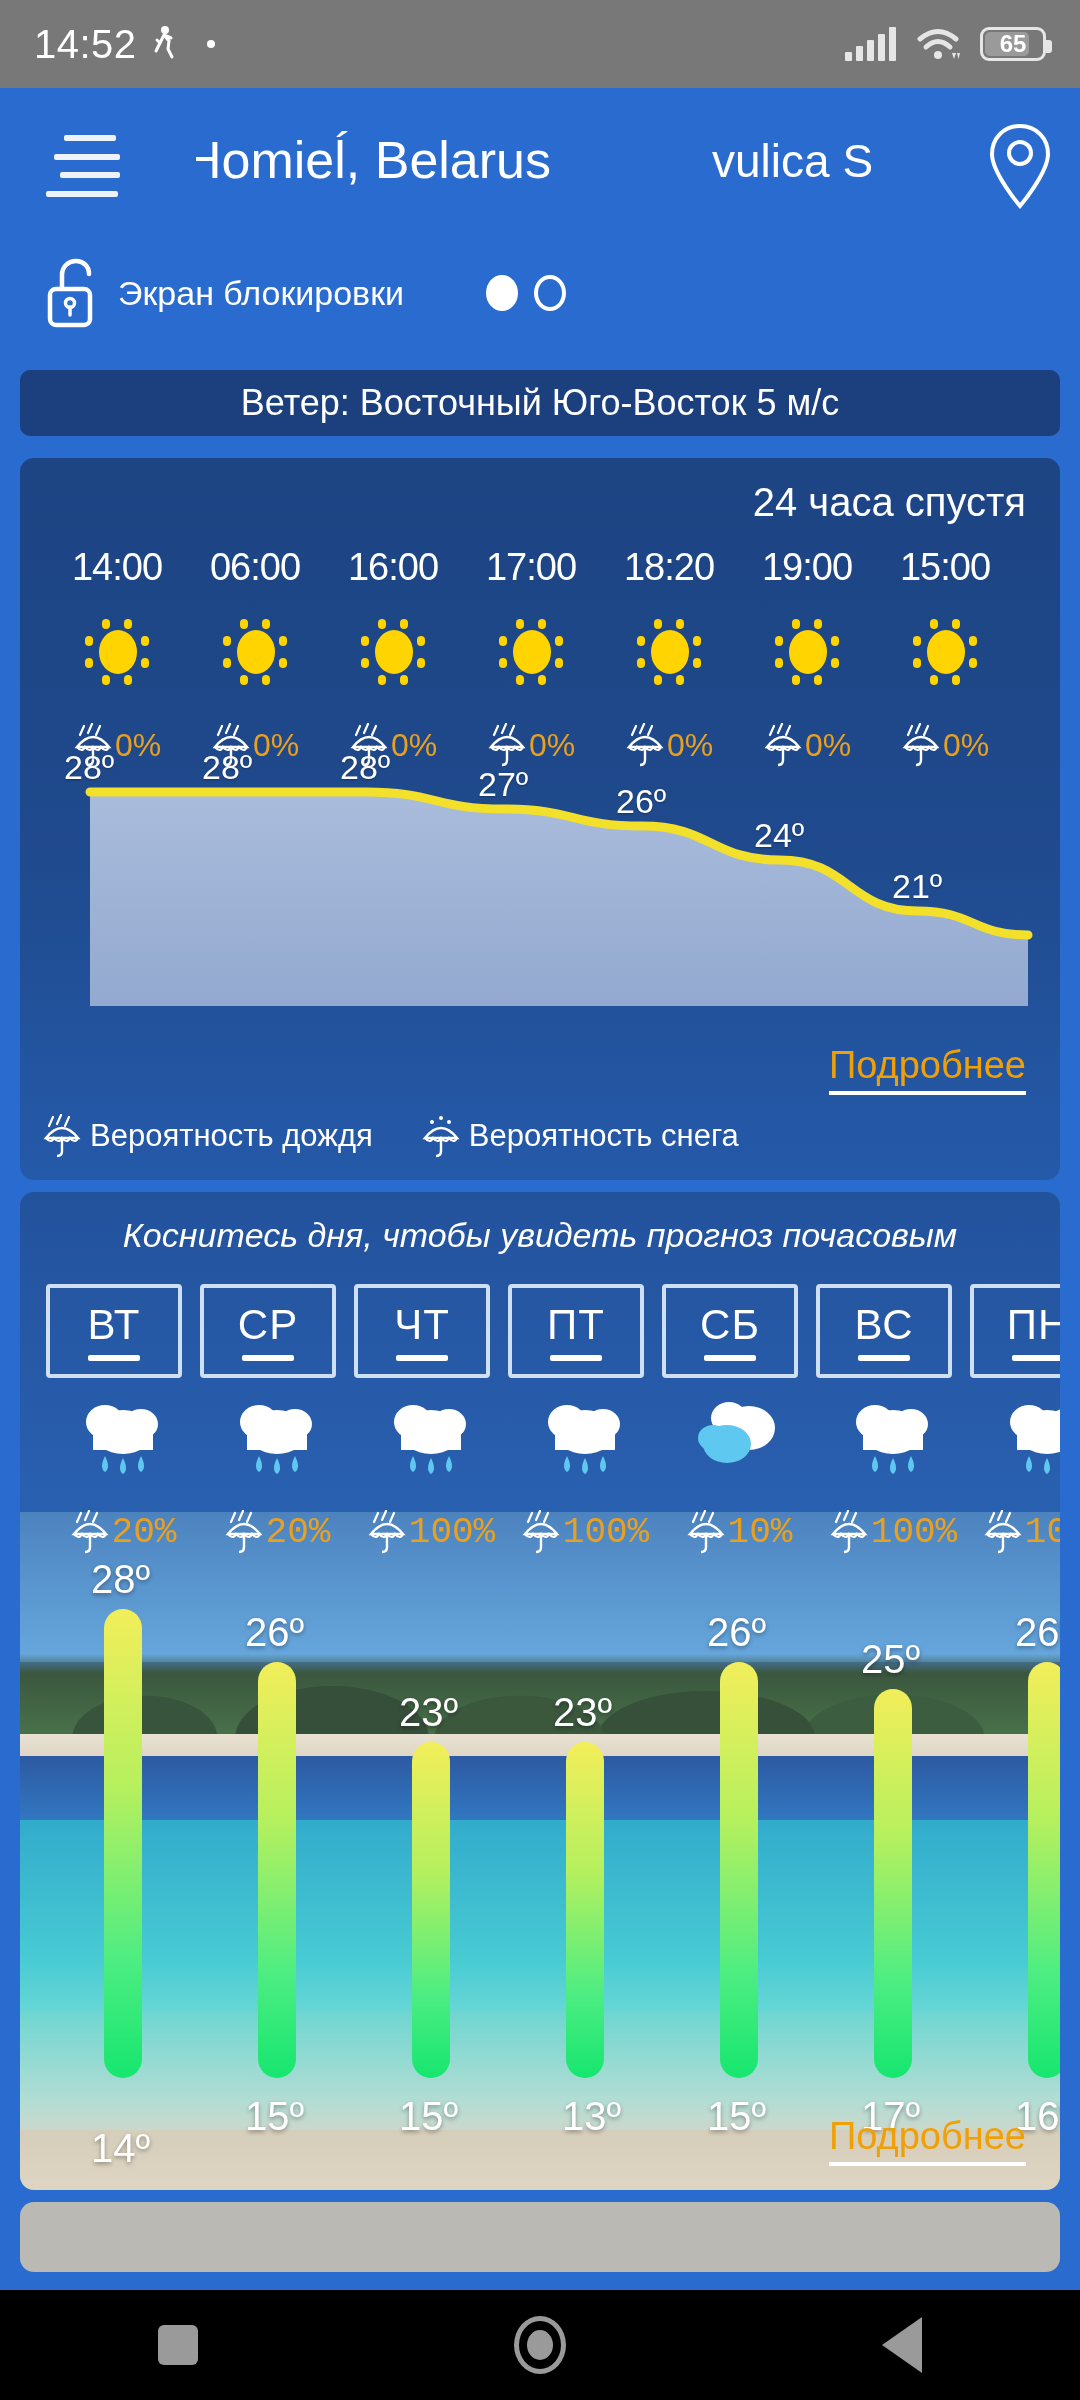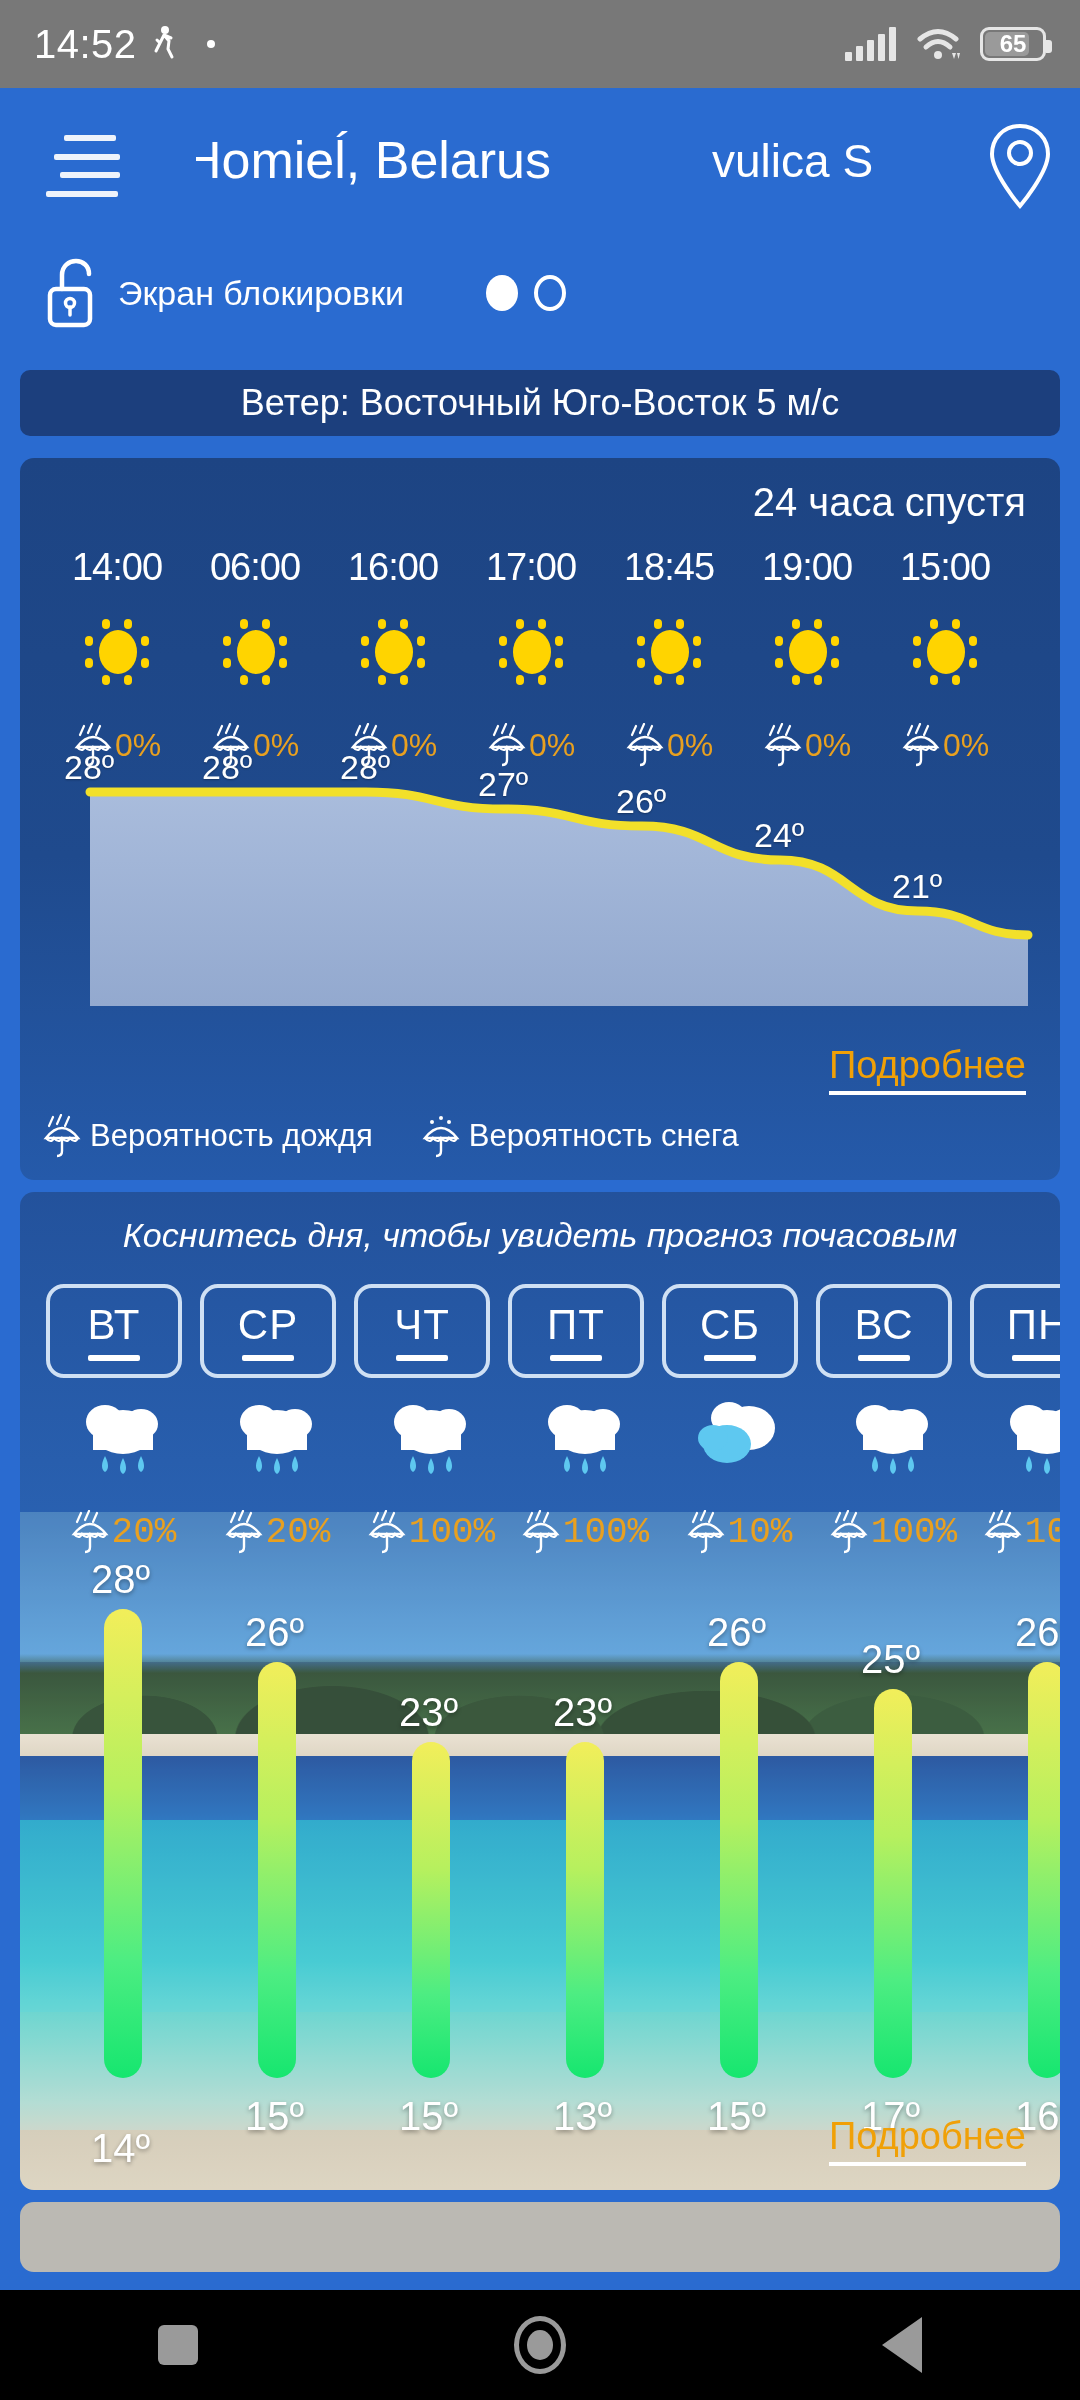--- a/index.html
+++ b/index.html
@@ -140,21 +140,21 @@
   .beach .mid { position:absolute; top: 308px; left:0; width:1040px; height: 200px; background: linear-gradient(180deg,#119ec4,#2ac3cc 70%, #55d2cf 100%); }
   .beach .shallow { position:absolute; top: 500px; left:0; width:1040px; height: 130px; background: linear-gradient(180deg,#57d0c9,#a8d8cd 70%, #cfcfc0 100%); }
   .beach .sand { position:absolute; top: 618px; left:0; width:1040px; height: 90px; background: linear-gradient(180deg,#cfc6b0,#ddd3bd); }
   .beach::after { content:''; position:absolute; inset:0; background: rgba(255,255,255,.14); }
 
   .tap-hint { position:absolute; top: 24px; left:0; width:1040px; text-align:center;
     color:#fff; font-size: 34px; font-style: italic; }
 
   .day-btns { position:absolute; top: 92px; left: 26px; display:flex; gap: 18px; }
   .day-btn {
-    width: 136px; height: 94px; border: 4px solid #cfe0f4; border-radius: 18px;
+    width: 136px; height: 94px; border: 4px solid #cfe0f4; border-radius: 4px;
     display:flex; flex-direction:column; align-items:center; justify-content:center; gap: 6px;
   }
   .day-btn b { color:#fff; font-size: 42px; font-weight: normal; letter-spacing:1px; }
   .day-btn u { display:block; width: 52px; height: 6px; background:#fff; border-radius:2px; }
 
   .day-icons { position:absolute; top: 196px; left: 26px; display:flex; }
   .day-col { width: 154px; display:flex; flex-direction:column; align-items:center; }
   .cloud-rain { width: 108px; height: 108px; position:relative; }
   .dayprecip { margin-top: 14px; display:flex; align-items:center; gap: 2px; font-family: Liberation Mono, monospace; }
   .dayprecip .precip-val { font-size: 36px; }
@@ -342,21 +342,21 @@
             <svg class="umbrella" viewBox="0 0 40 44">
               <path d="M4 24 Q20 4 36 24 Z" fill="none" stroke="#fff" stroke-width="2.4"></path>
               <path d="M4 24 q5 6 8 0 q5 6 8 0 q5 6 8 0 q5 6 8 0" fill="none" stroke="#fff" stroke-width="2.2"></path>
               <path d="M20 24 v13 q0 5 -5 5" fill="none" stroke="#fff" stroke-width="2.4"></path>
               <path d="M11 3 L7 12 M19 1 L15 10 M27 3 L23 12" stroke="#fff" stroke-width="2.2" stroke-linecap="round"></path>
             </svg>
             <span class="precip-val">0%</span>
           </div>
         </div>
         <div class="hour-col">
-          <div class="hour-time">18:45</div>
+          <div class="hour-time">18:20</div>
           <div class="sun">
             <div class="core"></div>
             <i style="left:60.716385975338596px;top:43.48050297095269px;width:8px;height:10px"></i>
             <i style="left:44.4805029709527px;top:59.716385975338596px;width:8px;height:10px"></i>
             <i style="left:21.519497029047308px;top:59.716385975338596px;width:8px;height:10px"></i>
             <i style="left:5.2836140246613965px;top:43.4805029709527px;width:8px;height:10px"></i>
             <i style="left:5.283614024661389px;top:20.519497029047322px;width:8px;height:10px"></i>
             <i style="left:21.519497029047315px;top:4.283614024661393px;width:8px;height:10px"></i>
             <i style="left:44.4805029709527px;top:4.2836140246614px;width:8px;height:10px"></i>
             <i style="left:60.71638597533861px;top:20.519497029047315px;width:8px;height:10px"></i>
@@ -667,21 +667,21 @@
           <div class="bar-lo" style="left:45px;top:572px">15º</div>
         </div>
         <div class="bar-col" style="left: 308px;">
           <div class="bar-hi" style="left:45px;top:168px">23º</div>
           <div class="bar-stick" style="left:58px;top:220px;height:336px"></div>
           <div class="bar-lo" style="left:45px;top:572px">15º</div>
         </div>
         <div class="bar-col" style="left: 462px;">
           <div class="bar-hi" style="left:45px;top:168px">23º</div>
           <div class="bar-stick" style="left:58px;top:220px;height:336px"></div>
-          <div class="bar-lo" style="left:45px;top:572px">13º</div>
+          <div class="bar-lo" style="left:54px;top:572px">13º</div>
         </div>
         <div class="bar-col" style="left: 616px;">
           <div class="bar-hi" style="left:45px;top:88px">26º</div>
           <div class="bar-stick" style="left:58px;top:140px;height:416px"></div>
           <div class="bar-lo" style="left:45px;top:572px">15º</div>
         </div>
         <div class="bar-col" style="left: 770px;">
           <div class="bar-hi" style="left:45px;top:114.66666666666669px">25º</div>
           <div class="bar-stick" style="left:58px;top:166.66666666666669px;height:389.3333333333333px"></div>
           <div class="bar-lo" style="left:45px;top:572px">17º</div>

